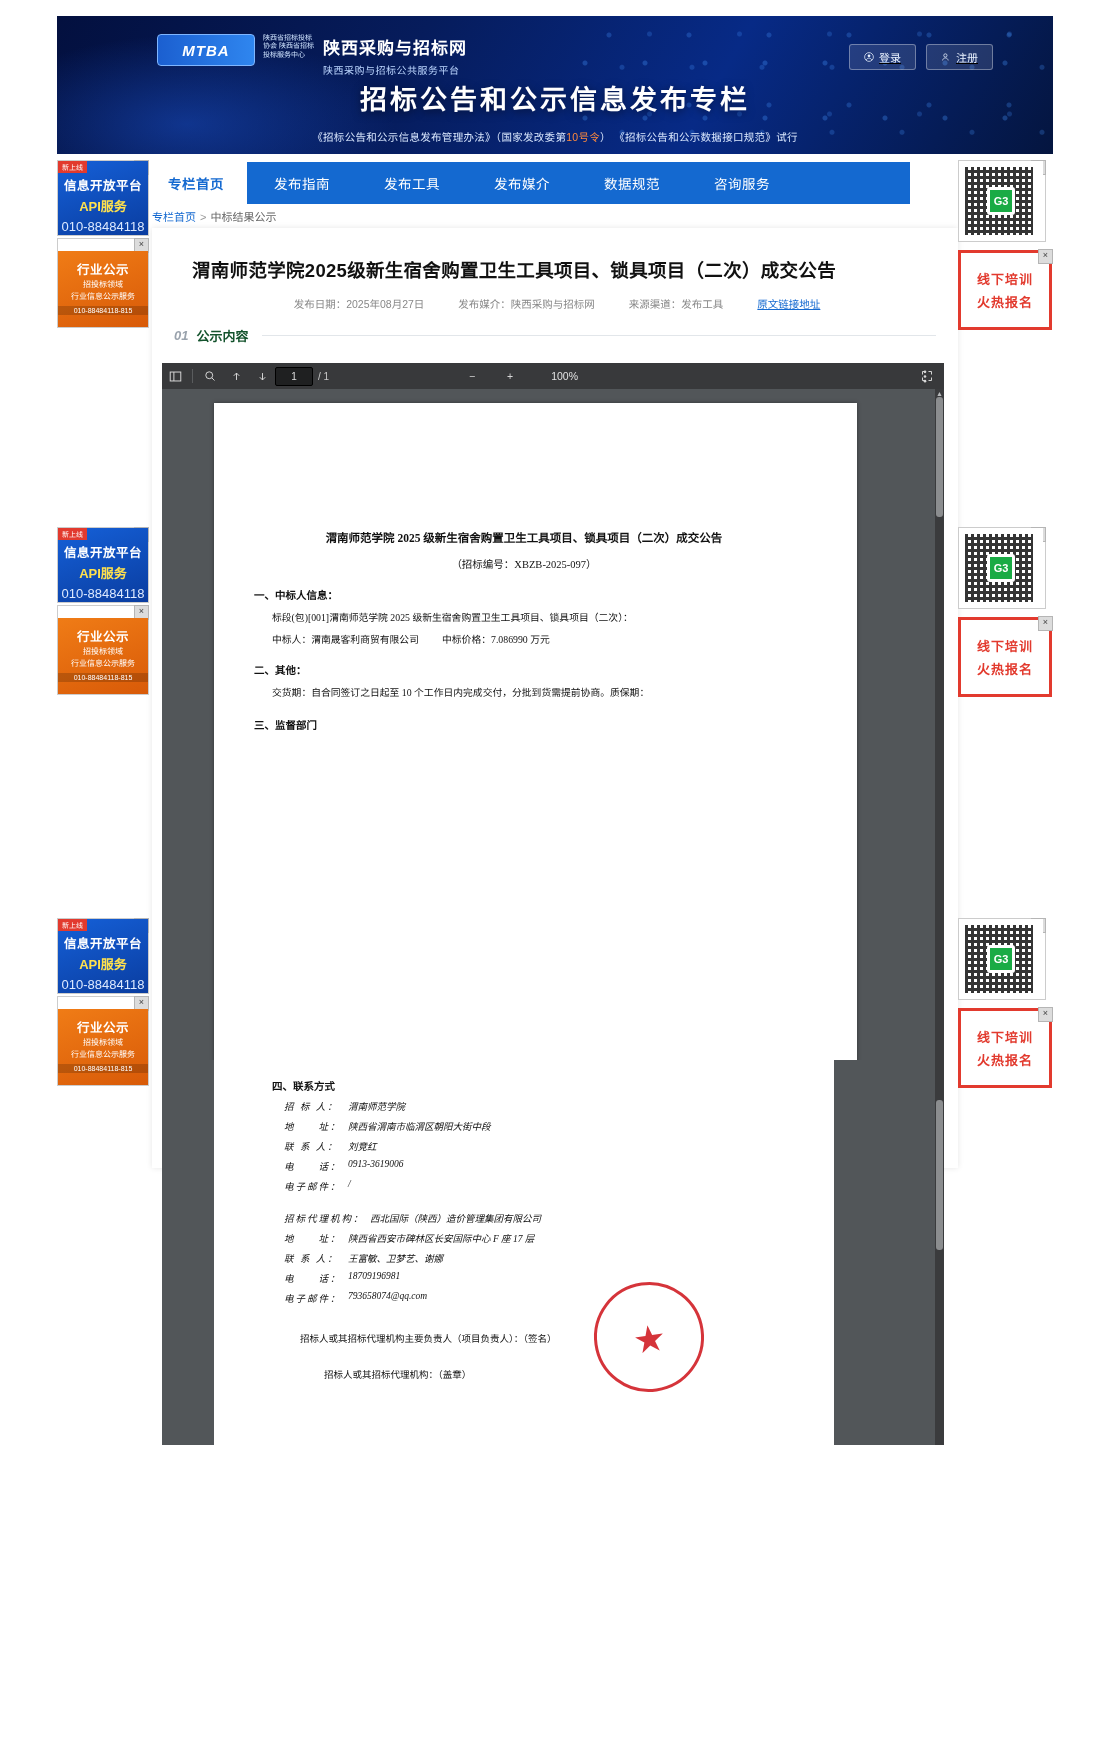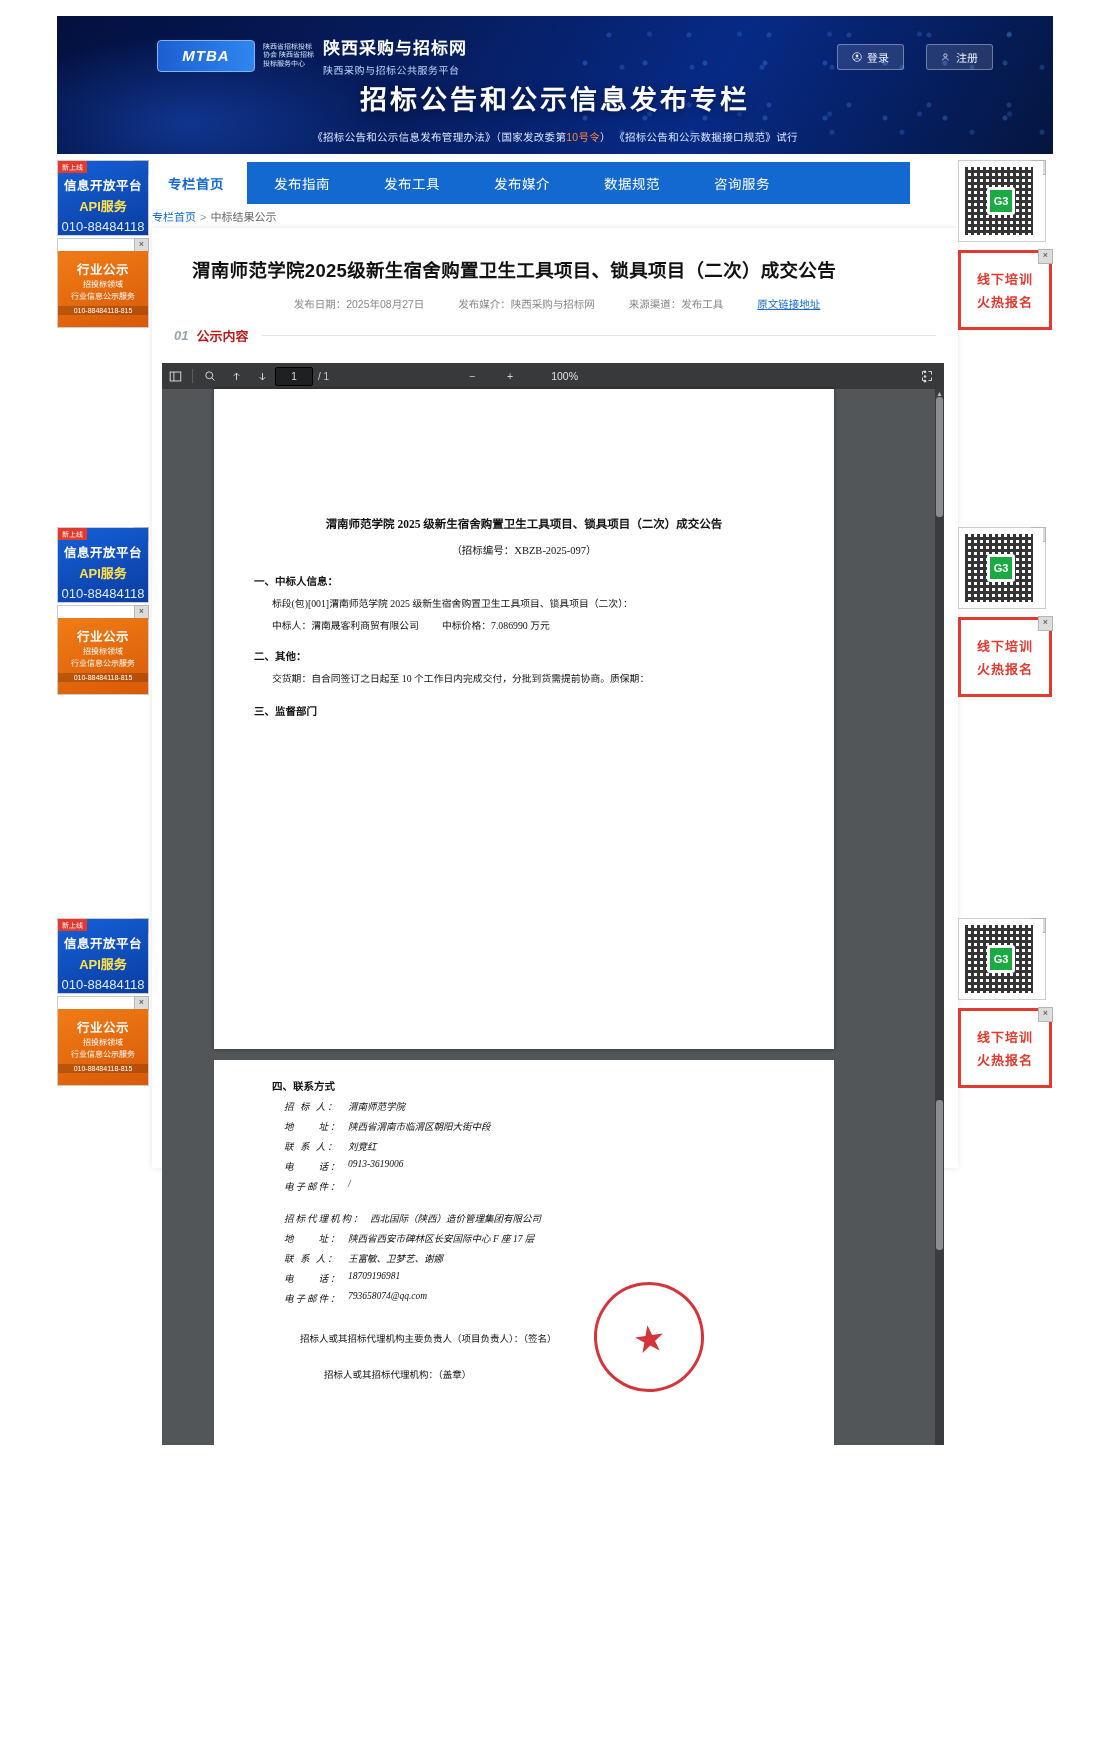--- a/index.html
+++ b/index.html
@@ -25,32 +25,32 @@
       radial-gradient(circle at 45% 70%, rgba(70,150,255,.30) 0 2px, transparent 3px),
       radial-gradient(circle at 70% 25%, rgba(70,150,255,.28) 0 2px, transparent 3px),
       radial-gradient(circle at 85% 60%, rgba(70,150,255,.25) 0 2px, transparent 3px);
     background-size:60px 55px,80px 70px,70px 65px,90px 80px;
     opacity:.9;
   }
   .banner:after{
     content:"";position:absolute;left:-80px;bottom:-60px;width:420px;height:180px;
     background:radial-gradient(ellipse at center, rgba(30,90,220,.45), transparent 70%);
   }
-  .logo-box{position:absolute;left:100px;top:18px;display:flex;align-items:center;gap:8px;z-index:3;}
+  .logo-box{position:absolute;left:100px;top:18px;display:flex;gap:8px;z-index:3;}
   .logo-mark{
     width:96px;height:30px;border-radius:4px;
     background:linear-gradient(90deg,#1b5fd0,#2f86ef);
     color:#fff;font-size:15px;font-weight:bold;font-style:italic;
     display:flex;align-items:center;justify-content:center;letter-spacing:1px;
     border:1px solid #7fb6ff;
   }
   .logo-sub{font-size:7px;color:#cfe4ff;line-height:1.2;width:52px;}
   .site-name{color:#fff;font-size:17px;font-weight:bold;letter-spacing:1px;}
   .site-sub{color:#bcd6ff;font-size:10px;margin-top:3px;letter-spacing:.5px;}
-  .auth-box{position:absolute;right:60px;top:28px;display:flex;gap:22px;z-index:3;}
+  .auth-box{position:absolute;right:60px;top:28px;display:flex;gap:10px;z-index:3;text-decoration:underline;}
   .auth-btn{
     display:flex;align-items:center;gap:5px;
     background:rgba(255,255,255,.12);border:1px solid rgba(255,255,255,.35);
     color:#eaf3ff;font-size:11px;padding:4px 14px;border-radius:3px;cursor:pointer;
   }
   .auth-btn svg{display:block;}
   .banner-title{
     position:absolute;left:0;right:0;top:62px;text-align:center;z-index:3;
     color:#fff;font-size:27px;font-weight:bold;letter-spacing:3px;
     text-shadow:0 2px 8px rgba(0,0,0,.5);
@@ -92,21 +92,21 @@
   .meta-row{
     position:absolute;left:40px;top:68px;width:730px;
     display:flex;gap:34px;font-size:10.5px;color:#888;justify-content:center;
   }
   .meta-row a{color:#1469d0;text-decoration:underline;cursor:pointer;}
 
   .section-head{
     position:absolute;left:22px;width:762px;display:flex;align-items:center;gap:8px;
   }
   .sec-num{font-size:13px;color:#9aa3ad;font-style:italic;font-weight:bold;}
-  .sec-label{font-size:13px;color:#b91c1c;font-weight:bold;}
+  .sec-label{font-size:13px;color:#14532d;font-weight:bold;}
   .sec-rule{flex:1;height:1px;background:#e2e6ea;margin-left:6px;}
 
   
   .pdfbox{
     position:absolute;left:10px;top:135px;width:782px;height:730px;background:#525659;
   }
   .pdf-toolbar{
     position:absolute;left:0;top:0;width:100%;height:26px;background:#38393b;
     display:flex;align-items:center;color:#d8d8d8;font-size:10.5px;
   }
@@ -115,22 +115,22 @@
   .page-input{
     width:32px;height:15px;background:#1f2021;border:1px solid #000;color:#ddd;
     font-size:10px;text-align:center;border-radius:2px;
   }
   .page-total{margin-left:5px;color:#c9c9c9;font-size:10px;}
   .zoom-wrap{margin-left:130px;display:flex;align-items:center;gap:12px;}
   .zoom-val{font-size:10.5px;color:#e2e2e2;margin-left:16px;}
   .tb-right{margin-left:auto;display:flex;align-items:center;gap:4px;padding-right:6px;}
 
   .pdf-page{
-    position:absolute;left:52px;top:26px;width:620px;height:660px;background:#fff;
-    box-shadow:0 0 4px rgba(0,0,0,.4);overflow:hidden;
+    position:absolute;left:52px;top:40px;width:620px;height:660px;background:#fff;
+    box-shadow:0 0 4px rgba(0,0,0,.4);overflow:hidden;padding-left:23px;
   }
   .pdf-scroll{
     position:absolute;right:0;top:26px;width:9px;height:704px;background:#3a3b3d;
   }
   .pdf-thumb{position:absolute;right:1px;top:34px;width:7px;height:120px;background:#8b8d8f;border-radius:3px;}
   .pdf-arrow{position:absolute;right:0;width:9px;height:10px;color:#b9bbbd;font-size:7px;text-align:center;line-height:10px;}
 
   .pdf-doc{
     position:absolute;left:0;top:0;width:620px;
     font-family:"Liberation Serif","DejaVu Serif",serif;color:#111;

